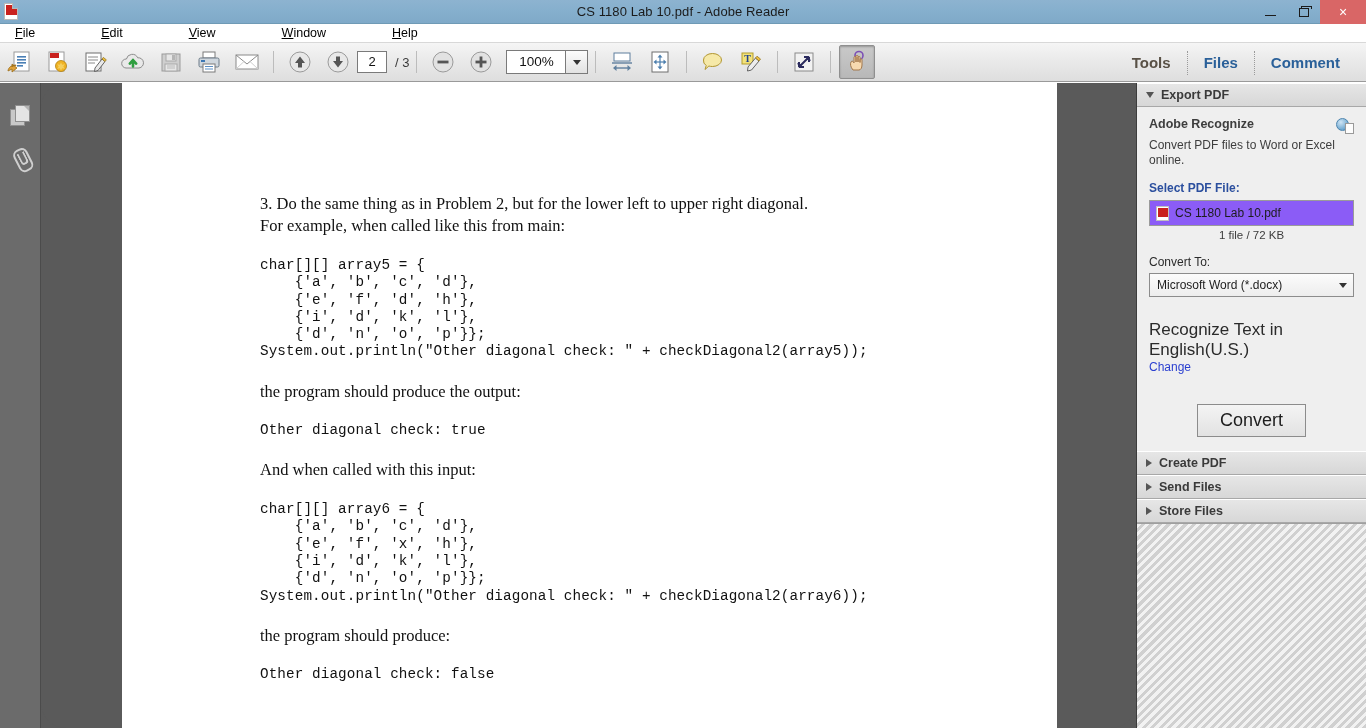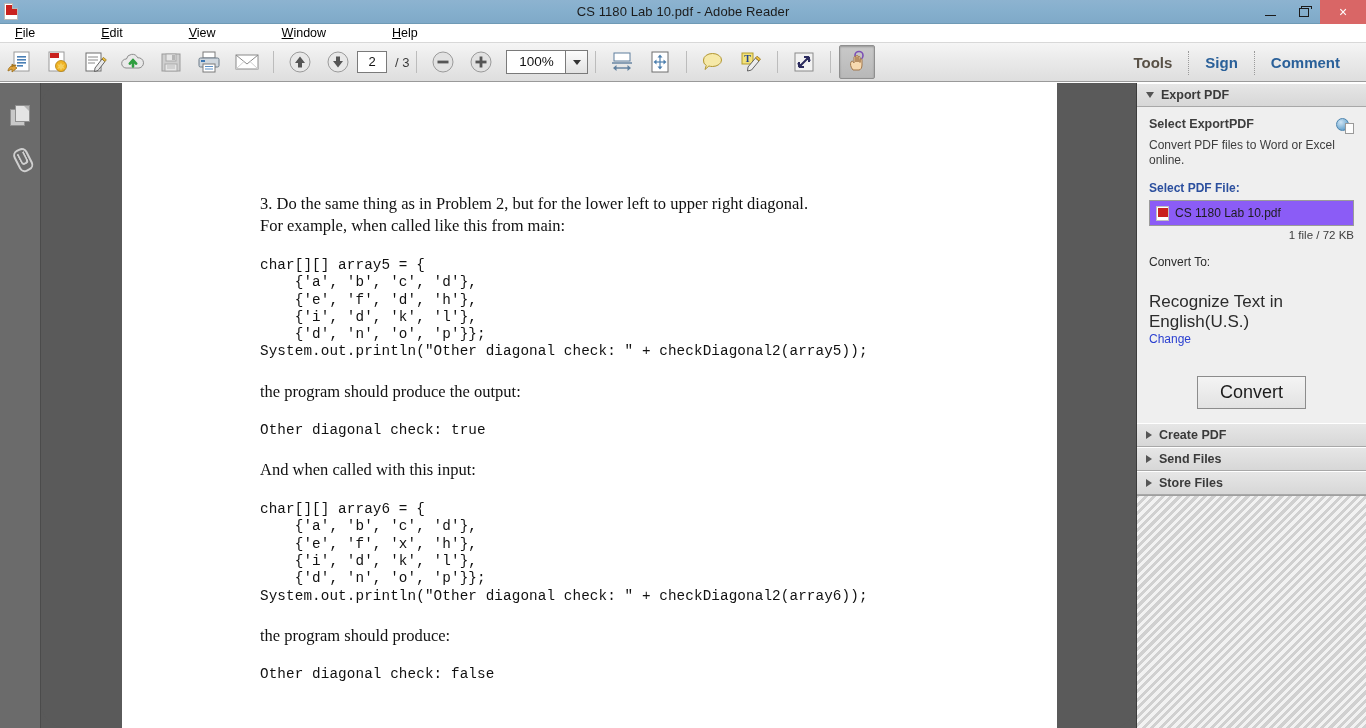--- a/index.html
+++ b/index.html
@@ -364,21 +364,21 @@
     position: relative;
     margin-right: 6px;
     flex: 0 0 13px;
   }
   .mini-pdf:before {
     content:""; position:absolute; left:1px; top:1px;
     width: 10px; height: 9px; background:#c9211e;
   }
   .file-field span { font-size: 12px; color: #1c1c1c; }
   .file-meta {
-    text-align: right;
+    text-align: center;
     font-size: 11.5px;
     color: #3d3d3d;
     margin-top: 3px;
   }
   .field-label {
     font-size: 12px; color: #2b2b2b;
     margin-top: 14px;
   }
   .select-box {
     margin-top: 4px;
@@ -617,21 +617,21 @@
   <div class="tb-btn active">
     <svg width="26" height="24" viewBox="0 0 26 24">
       <circle cx="15" cy="5.5" r="4" fill="none" stroke="#7c4fb5" stroke-width="1.6"></circle>
       <path d="M9 20 C6.5 17 6 14 7 12 c0.8 -1.5 2 -0.8 2.5 0.3 L10 13 V7.5 c0 -1.4 2 -1.4 2 0 V12 V6.4 c0 -1.4 2 -1.4 2 0 V12 V7.4 c0 -1.4 2 -1.4 2 0 V12.5 V9.8 c0 -1.3 2 -1.3 2 0 v5.2 c0 3 -1.5 5 -3 5 z" fill="#f7d9b0" stroke="#a2774a" stroke-width="1"></path>
     </svg>
   </div>
 
   <div id="tb-right">
     <div class="tb-text-btn tools">Tools</div>
     <div class="tb-dotsep"></div>
-    <div class="tb-text-btn sign">Sign</div>
+    <div class="tb-text-btn sign">Files</div>
     <div class="tb-dotsep"></div>
     <div class="tb-text-btn comment">Comment</div>
   </div>
 </div>
 
 <div id="body">
 
   <div id="navpane">
     <div class="nav-btn">
       <span class="thumb-icon">
@@ -683,40 +683,44 @@
 
 
     <div class="panel-header">
       <span class="tri down"></span>
       <span>Export PDF</span>
     </div>
 
     <div class="panel-body">
 
       <div class="pb-title-row">
-        <div class="pb-title">Select ExportPDF</div>
+        <div class="pb-title">Adobe Recognize</div>
         <div class="globe-icon">
           <span class="ball"></span>
             <span class="sheet"></span>
         </div>
       </div>
 
       <div class="pb-desc">Convert PDF files to Word or Excel online.</div>
 
       <div class="pb-label">Select PDF File:</div>
 
       <div class="file-field">
         <span class="mini-pdf"></span>
         <span>CS 1180 Lab 10.pdf</span>
       </div>
 
       <div class="file-meta">1 file / 72 KB</div>
 
       <div class="field-label">Convert To:</div>
 
+      <div class="select-box">
+        <span>Microsoft Word (*.docx)</span>
+        <span class="caret-down"></span>
+      </div>
 
       <div class="recog-text">Recognize Text in English(U.S.)</div>
       <div class="link-blue">Change</div>
 
       <div class="convert-wrap">
         <span class="convert-btn">Convert</span>
       </div>
     </div>
 
     <div class="panel-header collapsed">

